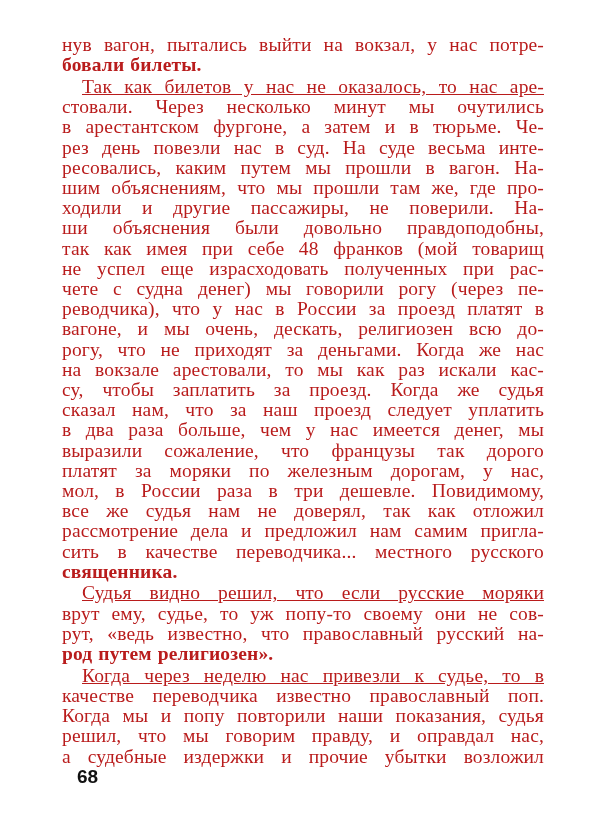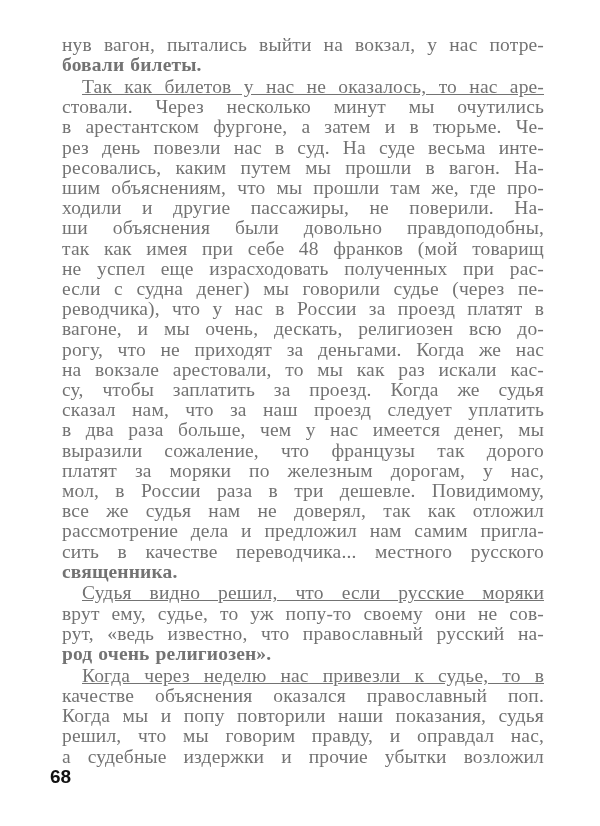--- a/index.html
+++ b/index.html
@@ -2,29 +2,29 @@
 <html><head>
 <meta charset="utf-8">
 <style>
   html, body { margin:0; padding:0; }
   body {
     width:600px; height:826px; background:#ffffff; position:relative; overflow:hidden;
   }
   .page {
     position:absolute; left:62px; top:35px; width:482px;
     font-family:"Liberation Serif", "DejaVu Serif", serif;
-    font-size:19.5px; line-height:20.2px; color:#737373;
+    font-size:19.5px; line-height:20.2px; color:#b91c1c;
   }
   .para { margin:0 0 1.5px 0; text-align:justify; text-align-last:justify; }
   .para .line { display:block; text-align:justify; text-align-last:justify; white-space:nowrap; }
   .para .line.last { text-align-last:left;font-weight:bold; }
   .para .line.indent { padding-left:20px;text-decoration:underline; }
   .line { letter-spacing:0.15px; word-spacing:1px; }
   .pagenum {
-    position:absolute; left:50px; top:766px;
+    position:absolute; left:77px; top:766px;
     font-family:"Liberation Sans", "DejaVu Sans", sans-serif;
     font-weight:bold; font-size:19px; color:#111;
   }
 </style>
 </head>
 <body>
 
 <div class="page" id="page-body">
     <p class="para">
       <span class="line">нув вагон, пытались выйти на вокзал, у нас потре-</span>
@@ -34,43 +34,43 @@
       <span class="line indent">Так как билетов у нас не оказалось, то нас аре-</span>
       <span class="line">стовали. Через несколько минут мы очутились</span>
       <span class="line">в арестантском фургоне, а затем и в тюрьме. Че-</span>
       <span class="line">рез день повезли нас в суд. На суде весьма инте-</span>
       <span class="line">ресовались, каким путем мы прошли в вагон. На-</span>
       <span class="line">шим объяснениям, что мы прошли там же, где про-</span>
       <span class="line">ходили и другие пассажиры, не поверили. На-</span>
       <span class="line">ши объяснения были довольно правдоподобны,</span>
       <span class="line">так как имея при себе 48 франков (мой товарищ</span>
       <span class="line">не успел еще израсходовать полученных при рас-</span>
-      <span class="line">если с судна денег) мы говорили судье (через пе-</span>
+      <span class="line">чете с судна денег) мы говорили рогу (через пе-</span>
       <span class="line">реводчика), что у нас в России за проезд платят в</span>
       <span class="line">вагоне, и мы очень, дескать, религиозен всю до-</span>
       <span class="line">рогу, что не приходят за деньгами. Когда же нас</span>
       <span class="line">на вокзале арестовали, то мы как раз искали кас-</span>
       <span class="line">су, чтобы заплатить за проезд. Когда же судья</span>
       <span class="line">сказал нам, что за наш проезд следует уплатить</span>
       <span class="line">в два раза больше, чем у нас имеется денег, мы</span>
       <span class="line">выразили сожаление, что французы так дорого</span>
       <span class="line">платят за моряки по железным дорогам, у нас,</span>
       <span class="line">мол, в России раза в три дешевле. Повидимому,</span>
       <span class="line">все же судья нам не доверял, так как отложил</span>
       <span class="line">рассмотрение дела и предложил нам самим пригла-</span>
       <span class="line">сить в качестве переводчика... местного русского</span>
       <span class="line last">священника.</span>
     </p>
     <p class="para">
       <span class="line indent">Судья видно решил, что если русские моряки</span>
       <span class="line">врут ему, судье, то уж попу-то своему они не сов-</span>
       <span class="line">рут, «ведь известно, что православный русский на-</span>
-      <span class="line last">род очень религиозен».</span>
+      <span class="line last">род путем религиозен».</span>
     </p>
     <p class="para">
       <span class="line indent">Когда через неделю нас привезли к судье, то в</span>
-      <span class="line">качестве объяснения оказался православный поп.</span>
+      <span class="line">качестве переводчика известно православный поп.</span>
       <span class="line">Когда мы и попу повторили наши показания, судья</span>
       <span class="line">решил, что мы говорим правду, и оправдал нас,</span>
       <span class="line">а судебные издержки и прочие убытки возложил</span>
     </p>
   </div>
 <div class="pagenum">68</div>
 
 </body></html>

